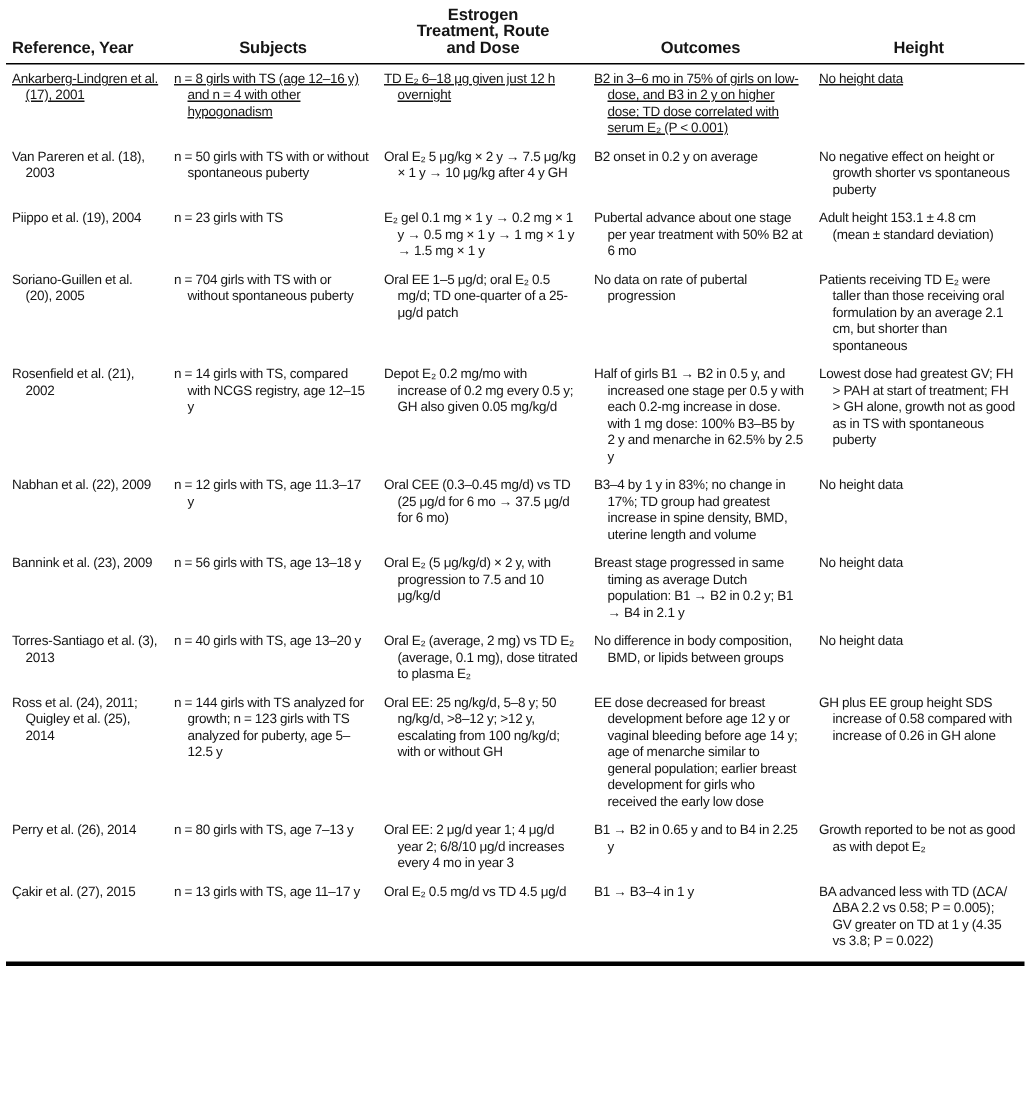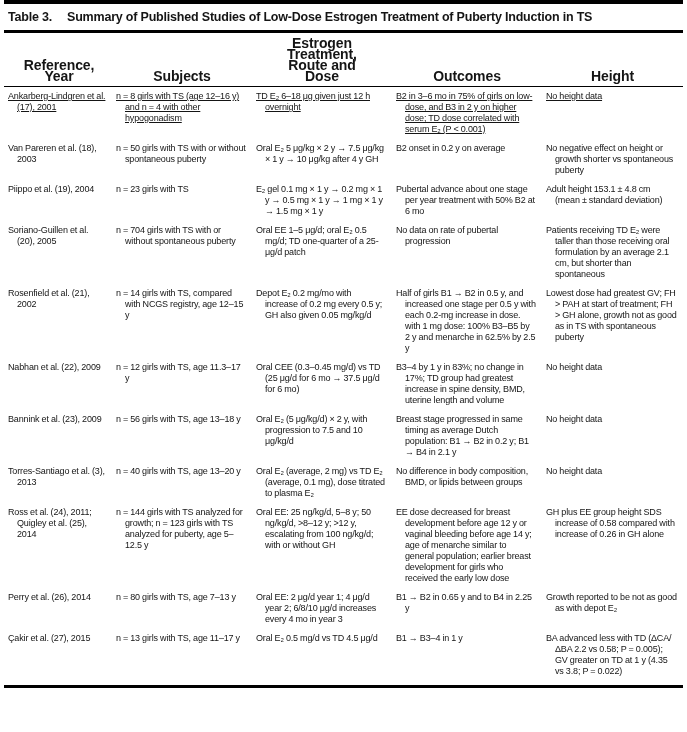--- a/index.html
+++ b/index.html
@@ -36,53 +36,50 @@
     width: 679px;
     margin: 0 auto;
     border-bottom: 3px solid #000;
   }
   col.c1 { width: 108px; }
   col.c2 { width: 140px; }
   col.c3 { width: 140px; }
   col.c4 { width: 150px; }
   col.c5 { width: 141px; }
   th {
-    font-size: 14px;
+    font-size: 11px;
     line-height: 11px;
     font-weight: bold;
     letter-spacing: -0.1px;
     vertical-align: bottom;
     text-align: center;
     padding: 5px 2px 4px 2px;
     border-bottom: 1.5px solid #000;
   }
-  th.first { text-align: center; padding-left: 4px; margin-top: 32px; }
+  th.first { text-align: left; padding-left: 4px; margin-top: 32px; }
   th .narrow { max-width: 100px; margin: 0 auto; }
   td {
     vertical-align: top;
     font-size: 9px;
     line-height: 11px;
     letter-spacing: -0.15px;
     padding: 0 6px 8px 4px;
   }
   tr.first td { padding-top: 4px; text-decoration: underline; }
   .cell {
     padding-left: 9px;
     text-indent: -9px;
     word-spacing: -0.2px;
   }
 </style>
 </head>
 <body>
 
 <div class="page">
 
-  <div class="titlebar">
-    <span class="title-label">Table 3.</span><span>Summary of Published Studies of Low-Dose Estrogen Treatment of Puberty Induction in TS</span>
-  </div>
 
   <table class="paper-table">
     <colgroup>
       <col class="c1">
         <col class="c2">
         <col class="c3">
         <col class="c4">
         <col class="c5">
     </colgroup>
     <thead>

